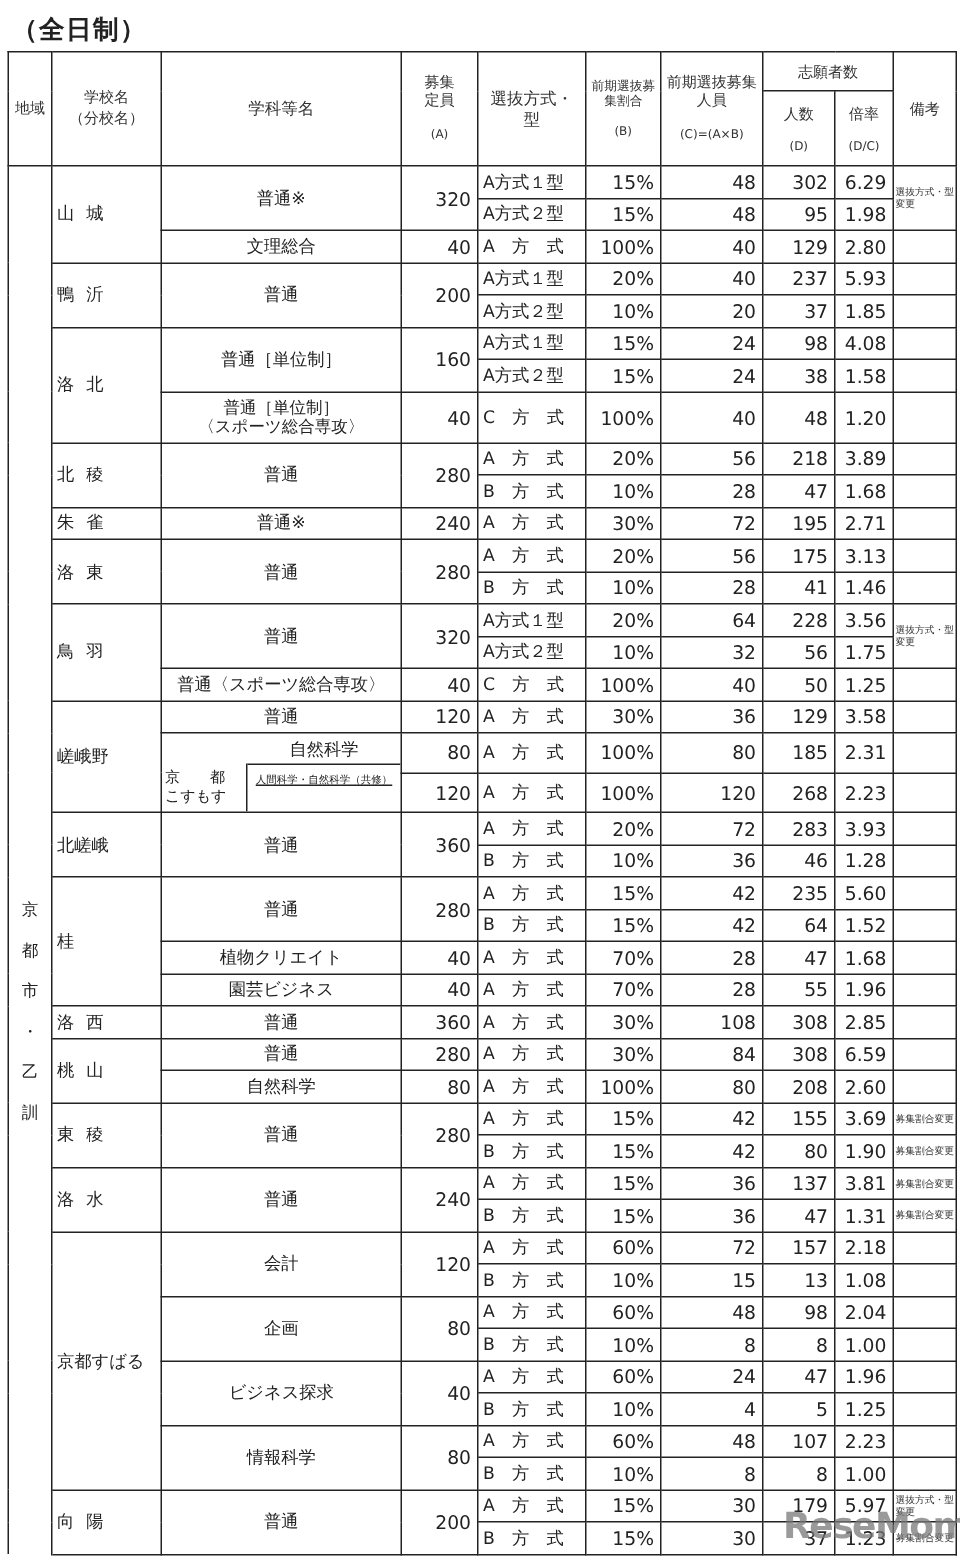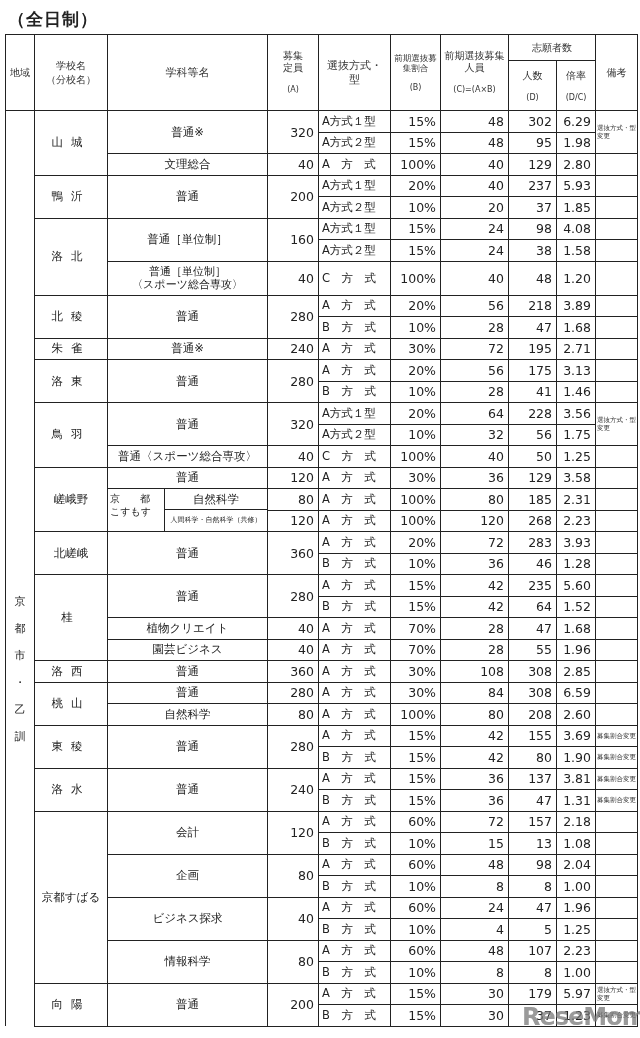--- a/index.html
+++ b/index.html
@@ -11,27 +11,27 @@
            white-space:nowrap; overflow:hidden; }
   thead th { font-size:10px; text-align:center; vertical-align:middle; color:#333; }
   thead th.small { font-size:8.5px; }
   thead .sub { display:block; font-size:8px; margin-top:10px; }
   tbody td { height:20.5px; }
   .c { text-align:center; }
   .num { text-align:right; font-size:12.5px; padding-right:4px; }
   .region { text-align:center; vertical-align:middle; font-size:11px; line-height:27px;
             border-bottom:none; }
   .region span { display:block; }
-  .school { text-align:center; letter-spacing:8px; }
+  .school { text-align:left; letter-spacing:8px; }
   .school.nosp { letter-spacing:0; }
   .method { font-size:11.5px; padding-left:3px; }
   .note { font-size:6.5px; text-align:left; line-height:8px; color:#333; padding:0 1px; white-space:normal; }
   .tiny { font-size:7px; }
   .dept2 { line-height:13px; font-size:11px; }
-  .kyoto { font-size:10px; line-height:13px; text-align:left; vertical-align:middle; }
+  .kyoto { font-size:10px; line-height:13px; text-align:left; vertical-align:middle;margin-top:20px; }
   .watermark { position:absolute; left:522px; top:1003px; font-size:24px; font-weight:bold;
                color:rgba(120,120,120,0.75); letter-spacing:-1px; font-family:"DejaVu Sans", sans-serif; }
 </style>
 </head>
 <body>
 
 <div class="title">（全日制）</div>
 
 <table>
   <colgroup>
@@ -267,21 +267,21 @@
     </tr>
     <tr>
       <td rowspan="2" style="padding:0;">
         <div style="display:flex;height:100%;">
           <div class="kyoto" style="width:52px;border-right:1px solid #222;padding:3px 2px;">
             <span>京　　都</span><br>
             <span>こすもす</span>
           </div>
           <div style="flex:1;display:flex;flex-direction:column;">
             <div class="c" style="height:20px;line-height:20px;border-bottom:1px solid #222;font-size:11.5px;">自然科学</div>
-            <div class="c tiny" style="height:20px;line-height:20px;">人間科学・自然科学（共修）</div>
+            <div class="c tiny" style="height:20px;line-height:20px;text-decoration:underline;">人間科学・自然科学（共修）</div>
           </div>
         </div>
       </td>
       <td class="num">80</td>
       <td class="method">A　方　式</td>
       <td class="num">100%</td>
       <td class="num">80</td>
       <td class="num">185</td>
       <td class="num">2.31</td>
       <td class="note"></td>

